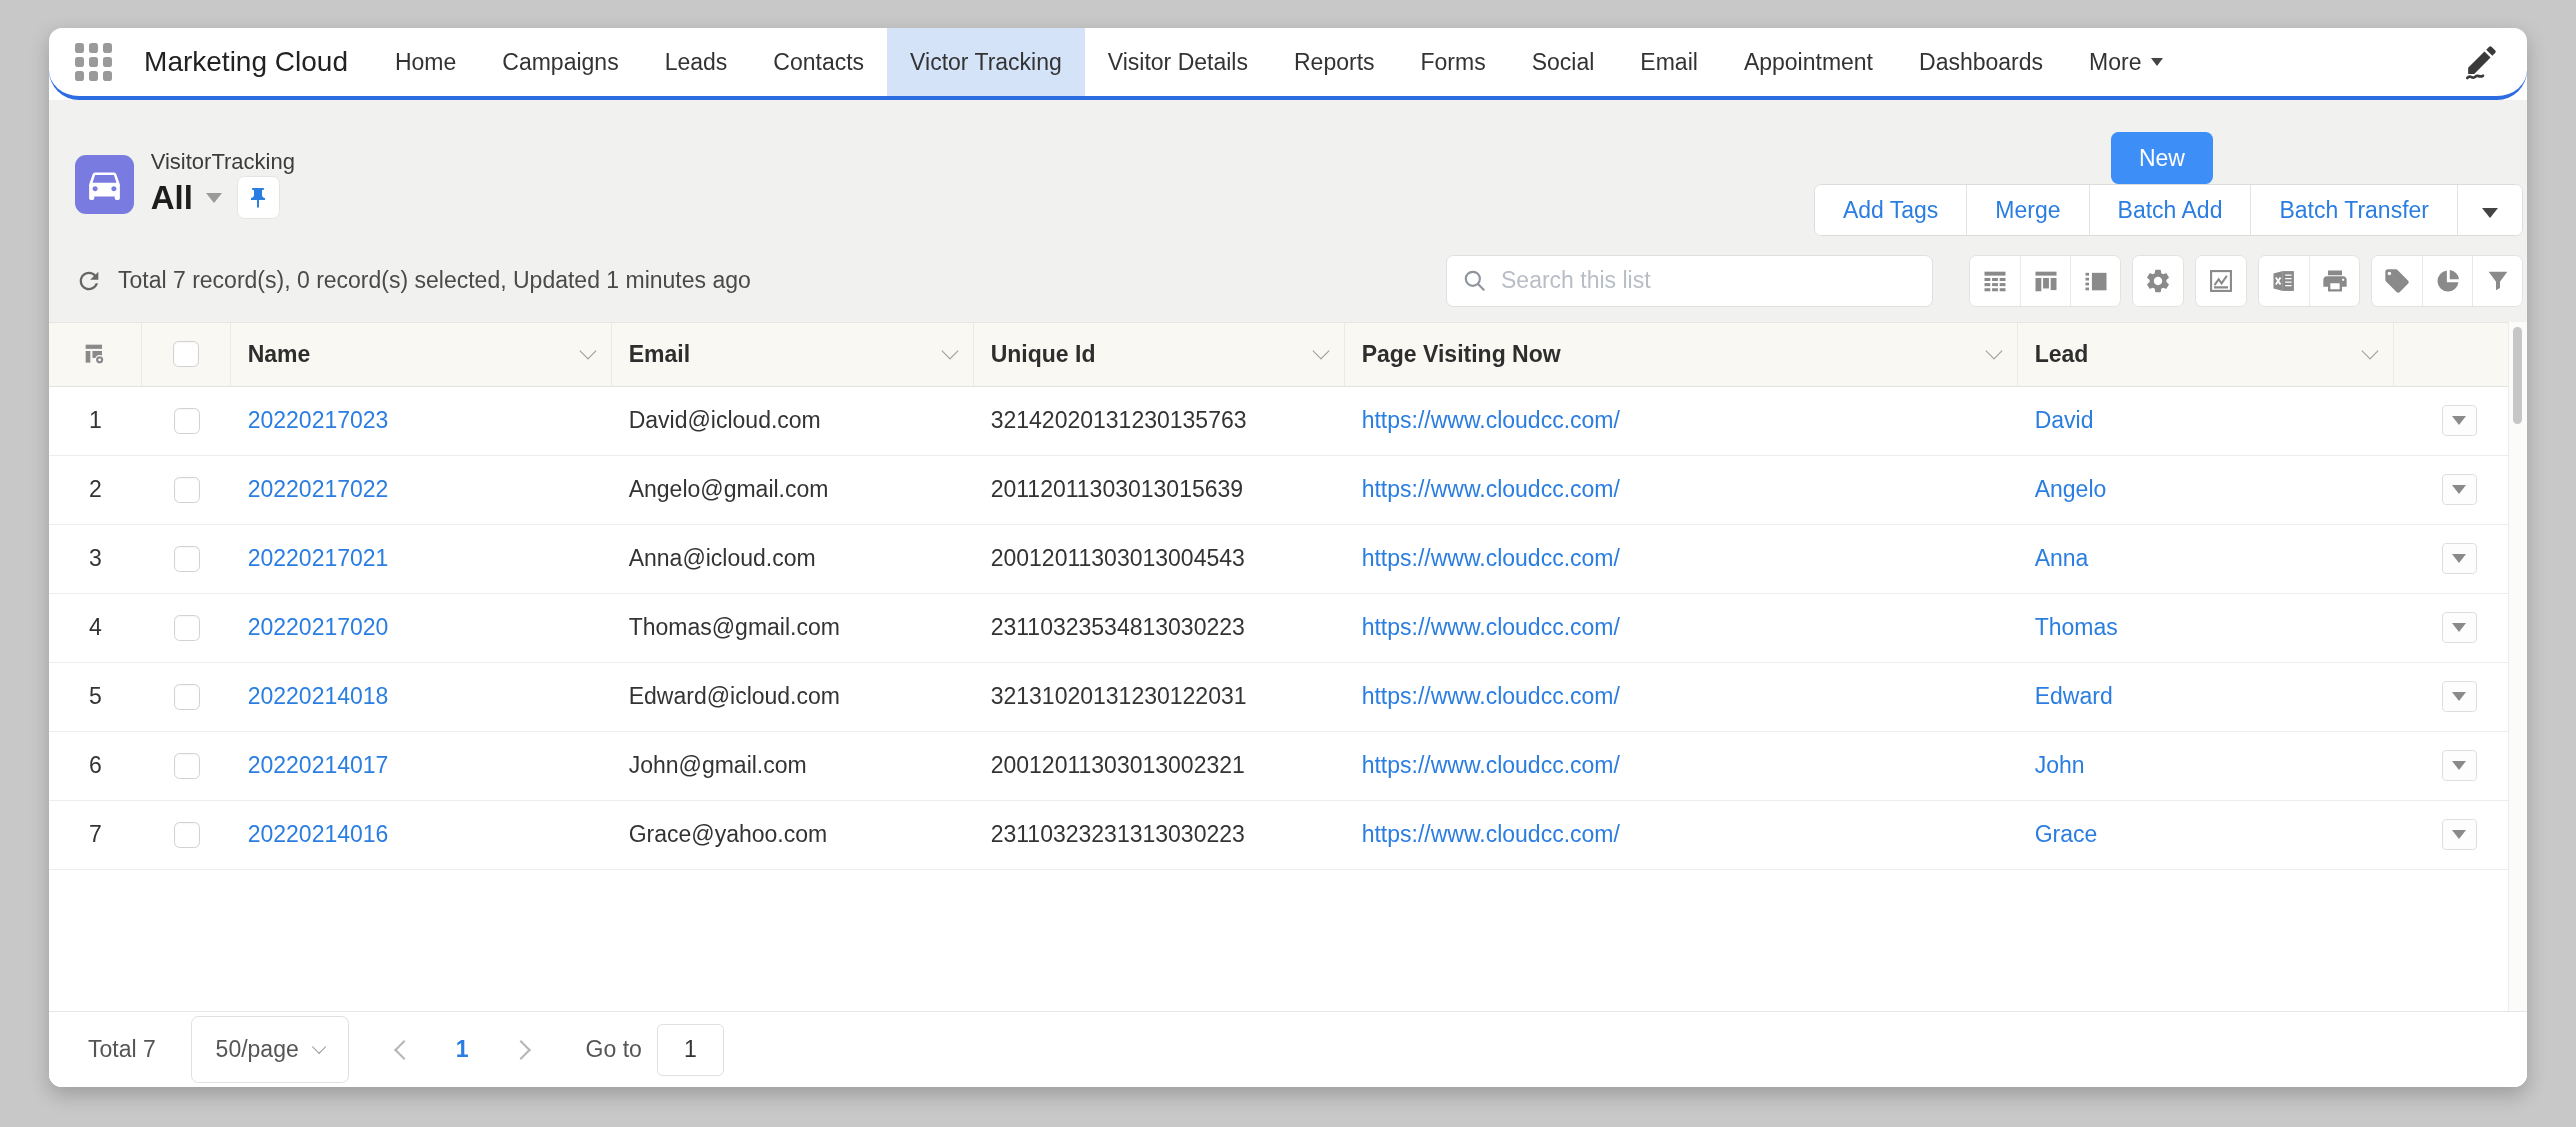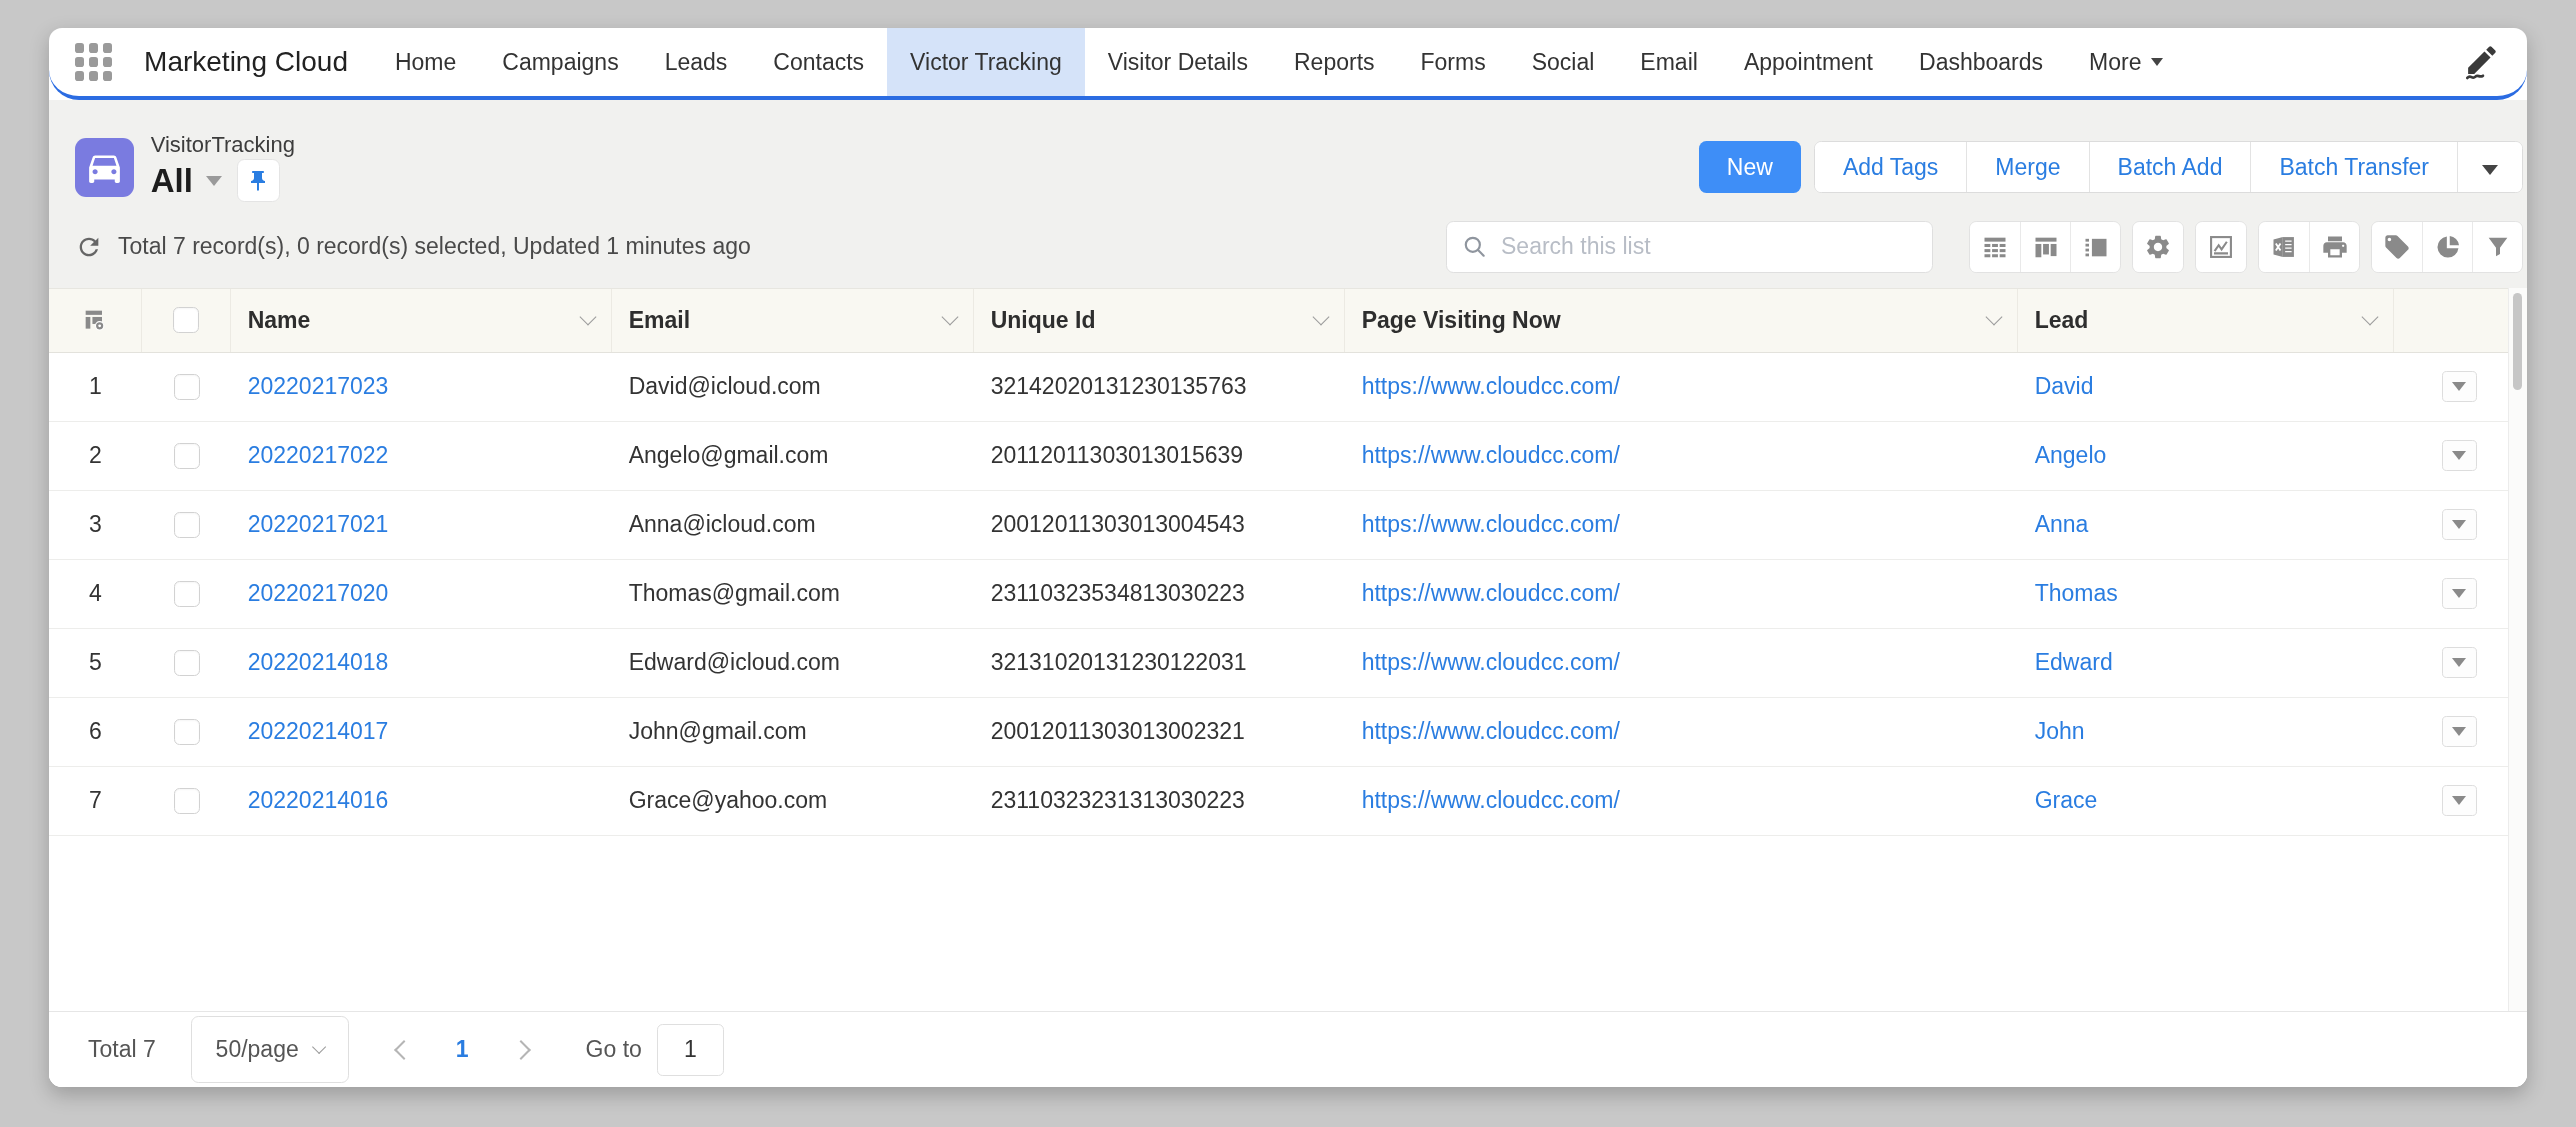--- a/index.html
+++ b/index.html
@@ -54,21 +54,21 @@
   }
   .titleblock{display:flex;flex-direction:column;justify-content:center;}
   .objname{font-size:22px;color:#3c3c3c;line-height:1.15;}
   .viewrow{display:flex;align-items:center;margin-top:1.9px;}
   .viewname{font-size:33px;font-weight:bold;color:#1d1d1d;}
   .viewrow .caret{margin-left:13px;cursor:pointer;}
   .pinbtn{
     margin-left:15px;width:43px;height:43px;background:#fff;border:0.9px solid #e4e4e4;
     border-radius:7.4px;display:flex;align-items:center;justify-content:center;cursor:pointer;
   }
-  .hz-actions{margin-left:auto;display:flex;align-items:center;}
+  .hz-actions{margin-left:auto;display:flex;align-items:center;flex-direction:column;}
   .btn-new{
     background:var(--accent);color:#fff;font-size:23px;border:none;border-radius:7.4px;
     height:52px;padding:0 28px;cursor:pointer;margin-right:13px;
   }
   .btngroup{display:flex;border-radius:7.4px;overflow:hidden;border:0.9px solid #dcdcdc;background:#fff;}
   .btngroup .gbtn{
     background:#fff;border:none;border-left:0.9px solid #e3e3e3;color:var(--link);
     font-size:23px;height:50px;padding:0 28px;cursor:pointer;white-space:nowrap;
   }
   .btngroup .gbtn:first-child{border-left:none;}

